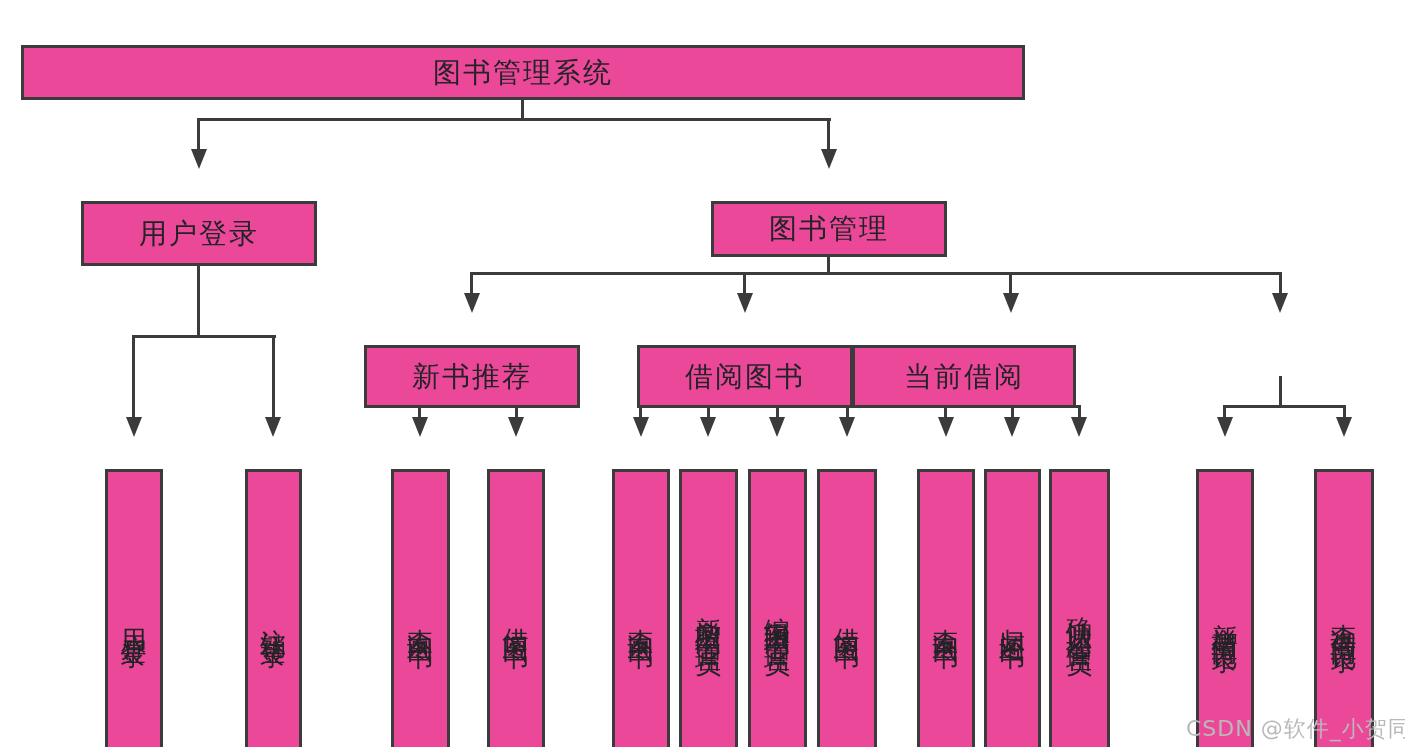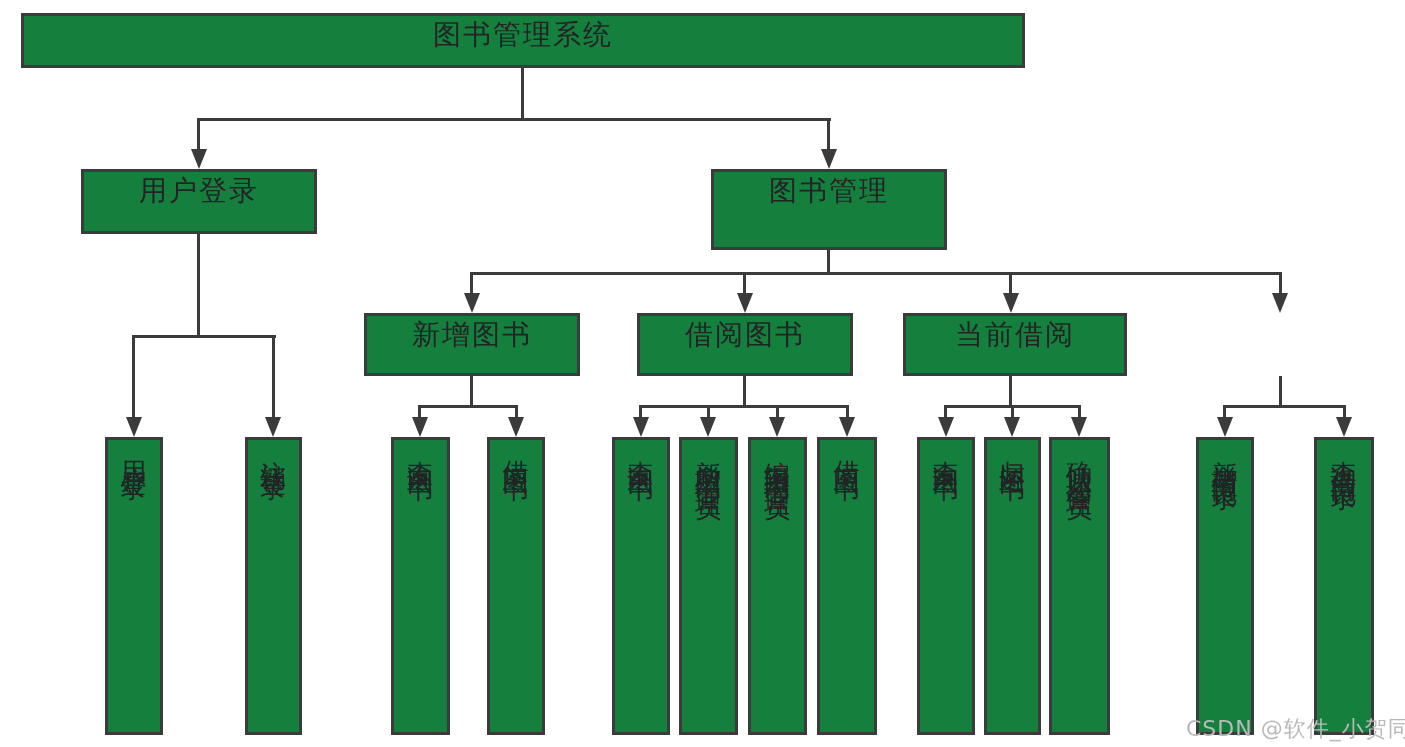--- a/index.html
+++ b/index.html
@@ -1,23 +1,24 @@
 <!DOCTYPE html>
 <html><head>
 <meta charset="utf-8">
 <style>
   html,body{margin:0;padding:0;background:#ffffff;}
   #canvas{
     position:relative;width:1405px;height:747px;background:#ffffff;overflow:hidden;
     font-family:"DejaVu Sans","Liberation Sans",sans-serif;
   }
   .box{
-    position:absolute;box-sizing:border-box;background:#15803d;
-    border:3px solid #3b3b3b;display:flex;justify-content:center;
+    position:absolute;box-sizing:border-box;background:#ec4899;
+    border:3px solid #3b3b3b;display:flex;align-items:center;justify-content:center;
     z-index:2;
+    margin-top:32px;
   }
   .hlabel{font-size:28px;color:#222326;letter-spacing:2px;white-space:nowrap;}
   .vtext{
     writing-mode:vertical-rl;text-orientation:mixed;
     font-size:26px;color:#222326;letter-spacing:5px;line-height:1;white-space:nowrap;
   }
   .ln{position:absolute;background:#3b3b3b;z-index:1;}
   .ar{
     position:absolute;width:0;height:0;z-index:1;
     border-left:8px solid transparent;border-right:8px solid transparent;
@@ -40,21 +41,21 @@
   <div class="ln" style="left:521px;top:68px;width:3px;height:53px;"></div>
   <div class="ln" style="left:197px;top:118px;width:634px;height:3px;"></div>
   <div class="ln" style="left:197px;top:118px;width:3px;height:41px;"></div>
   <div class="ln" style="left:827px;top:118px;width:3px;height:41px;"></div>
   <div class="ar" style="left:191px;top:149px;"></div>
   <div class="ar" style="left:821px;top:149px;"></div>
 
   <div class="box" style="left:81px;top:169px;width:236px;height:65px;">
     <span class="hlabel">用户登录</span>
   </div>
-  <div class="box" style="left:711px;top:169px;width:236px;height:81px;">
+  <div class="box" style="left:711px;top:169px;width:236px;height:56px;">
     <span class="hlabel">图书管理</span>
   </div>
 
   <div class="ln" style="left:197px;top:234px;width:3px;height:104px;"></div>
   <div class="ln" style="left:132px;top:335px;width:144px;height:3px;"></div>
   <div class="ln" style="left:132px;top:335px;width:3px;height:92px;"></div>
   <div class="ln" style="left:272px;top:335px;width:3px;height:92px;"></div>
   <div class="ar" style="left:126px;top:417px;"></div>
   <div class="ar" style="left:265px;top:417px;"></div>
 
@@ -63,26 +64,26 @@
   <div class="ln" style="left:470px;top:272px;width:3px;height:25px;"></div>
   <div class="ln" style="left:743px;top:272px;width:3px;height:25px;"></div>
   <div class="ln" style="left:1009px;top:272px;width:3px;height:25px;"></div>
   <div class="ln" style="left:1279px;top:272px;width:3px;height:25px;"></div>
   <div class="ar" style="left:464px;top:293px;"></div>
   <div class="ar" style="left:737px;top:293px;"></div>
   <div class="ar" style="left:1003px;top:293px;"></div>
   <div class="ar" style="left:1272px;top:293px;"></div>
 
   <div class="box" style="left:364px;top:313px;width:216px;height:63px;">
-    <span class="hlabel">新增图书</span>
+    <span class="hlabel">新书推荐</span>
   </div>
   <div class="box" style="left:637px;top:313px;width:216px;height:63px;">
     <span class="hlabel">借阅图书</span>
   </div>
-  <div class="box" style="left:903px;top:313px;width:224px;height:63px;">
+  <div class="box" style="left:852px;top:313px;width:224px;height:63px;">
     <span class="hlabel">当前借阅</span>
   </div>
 
   <div class="ln" style="left:470px;top:376px;width:3px;height:32px;"></div>
   <div class="ln" style="left:418px;top:405px;width:100px;height:3px;"></div>
   <div class="ln" style="left:418px;top:405px;width:3px;height:22px;"></div>
   <div class="ln" style="left:515px;top:405px;width:3px;height:22px;"></div>
   <div class="ar" style="left:412px;top:417px;"></div>
   <div class="ar" style="left:508px;top:417px;"></div>
 

